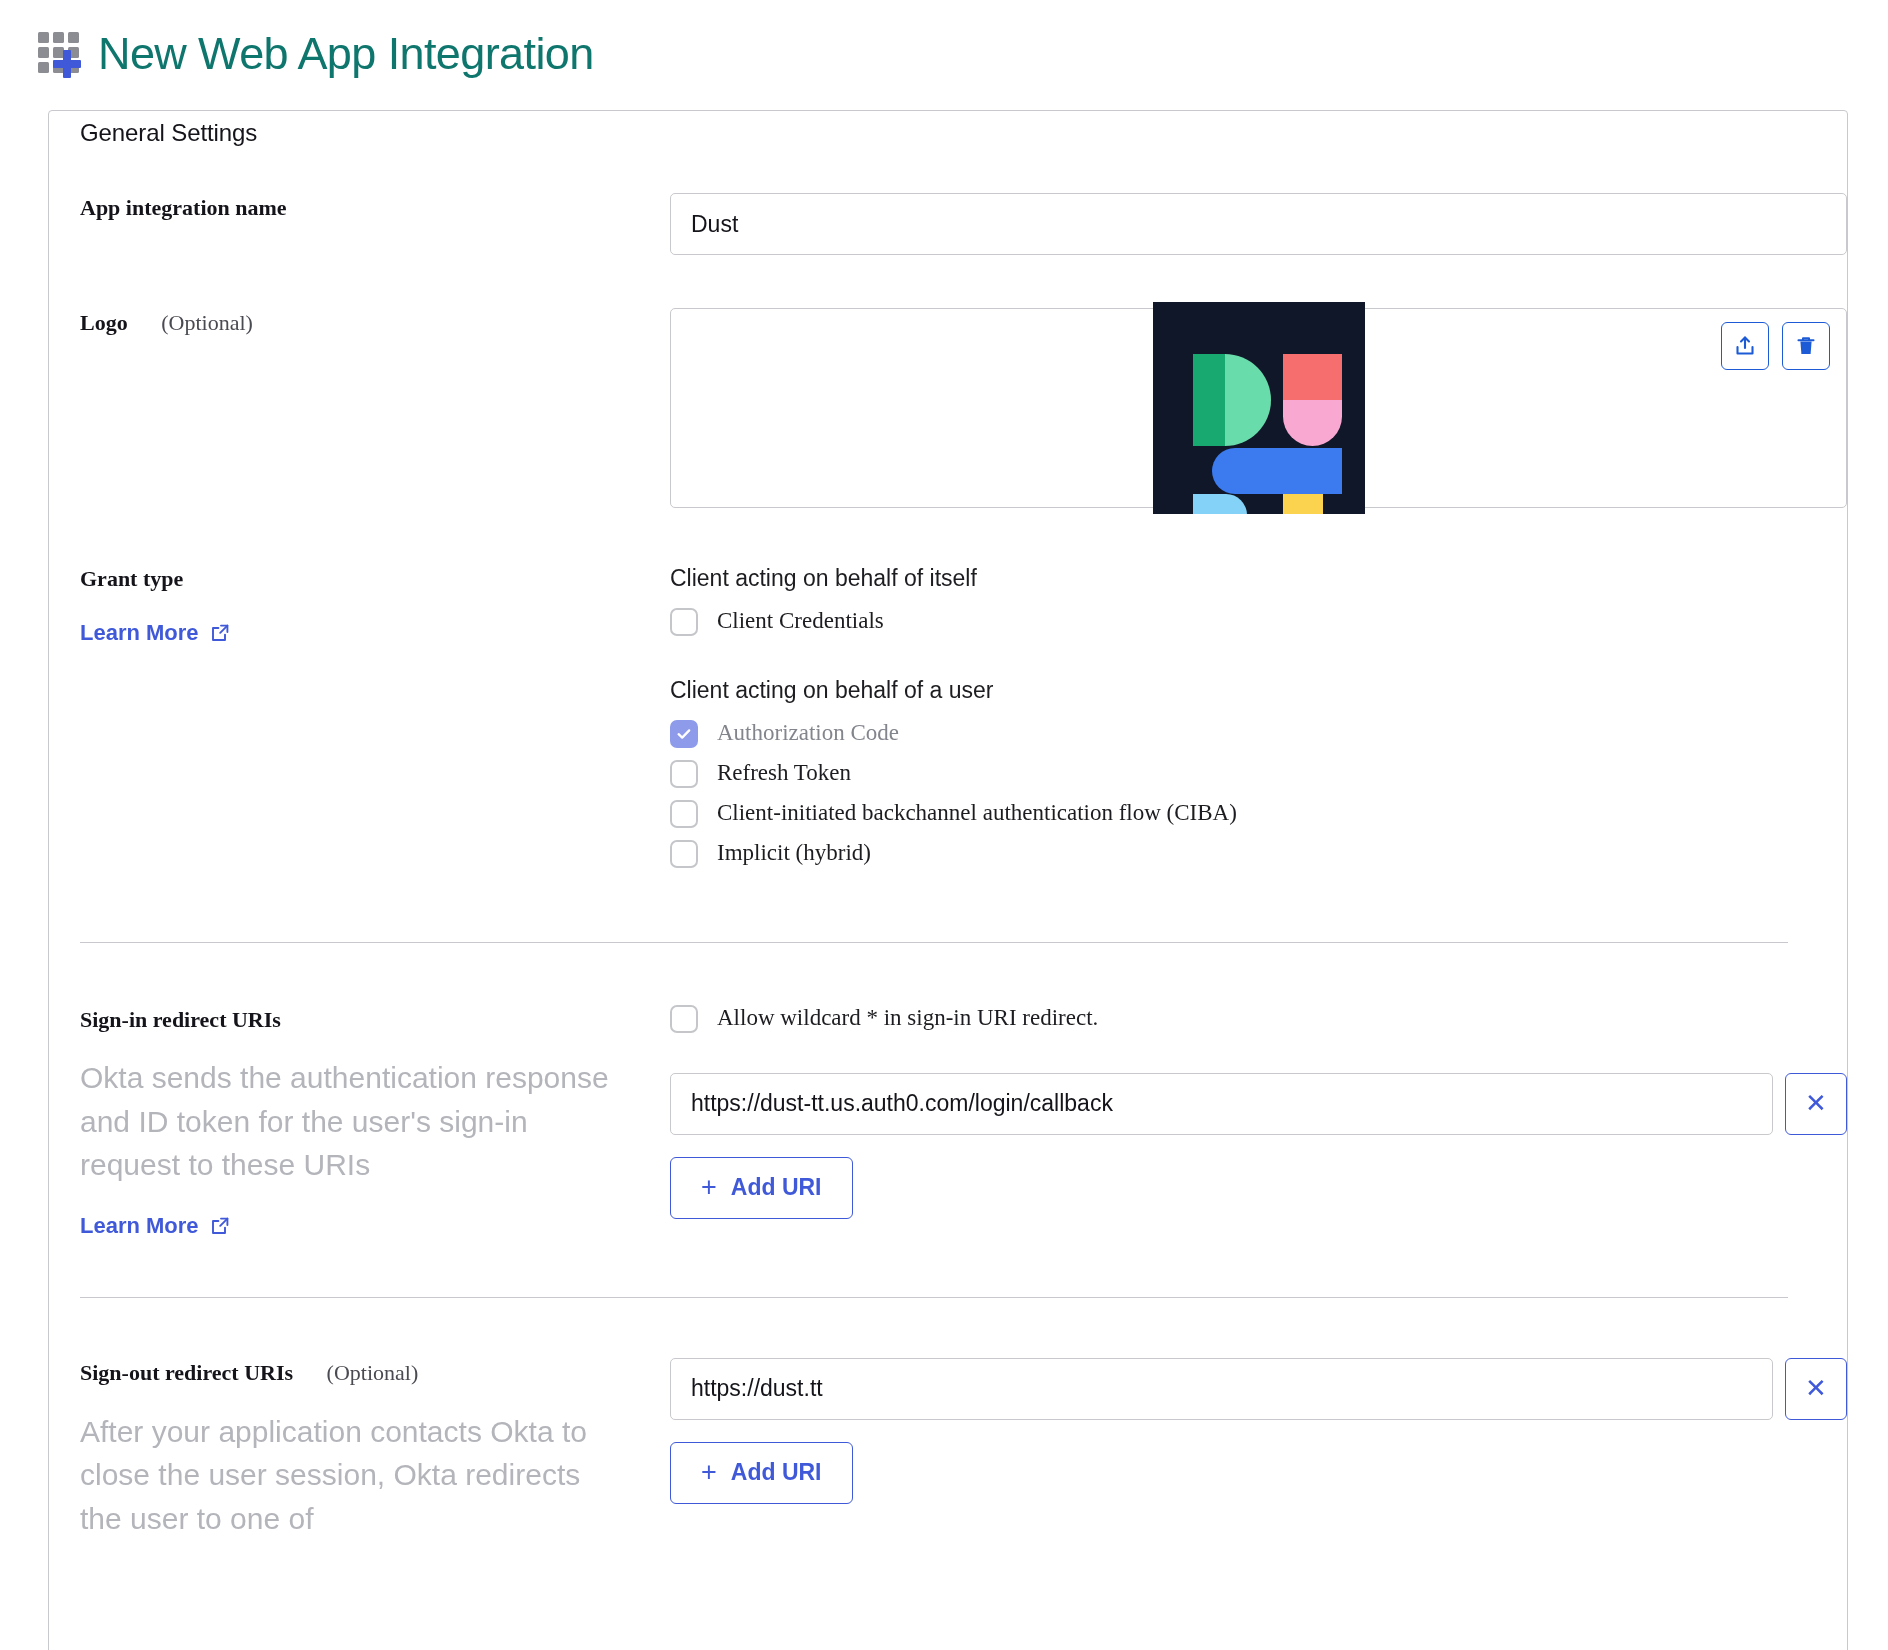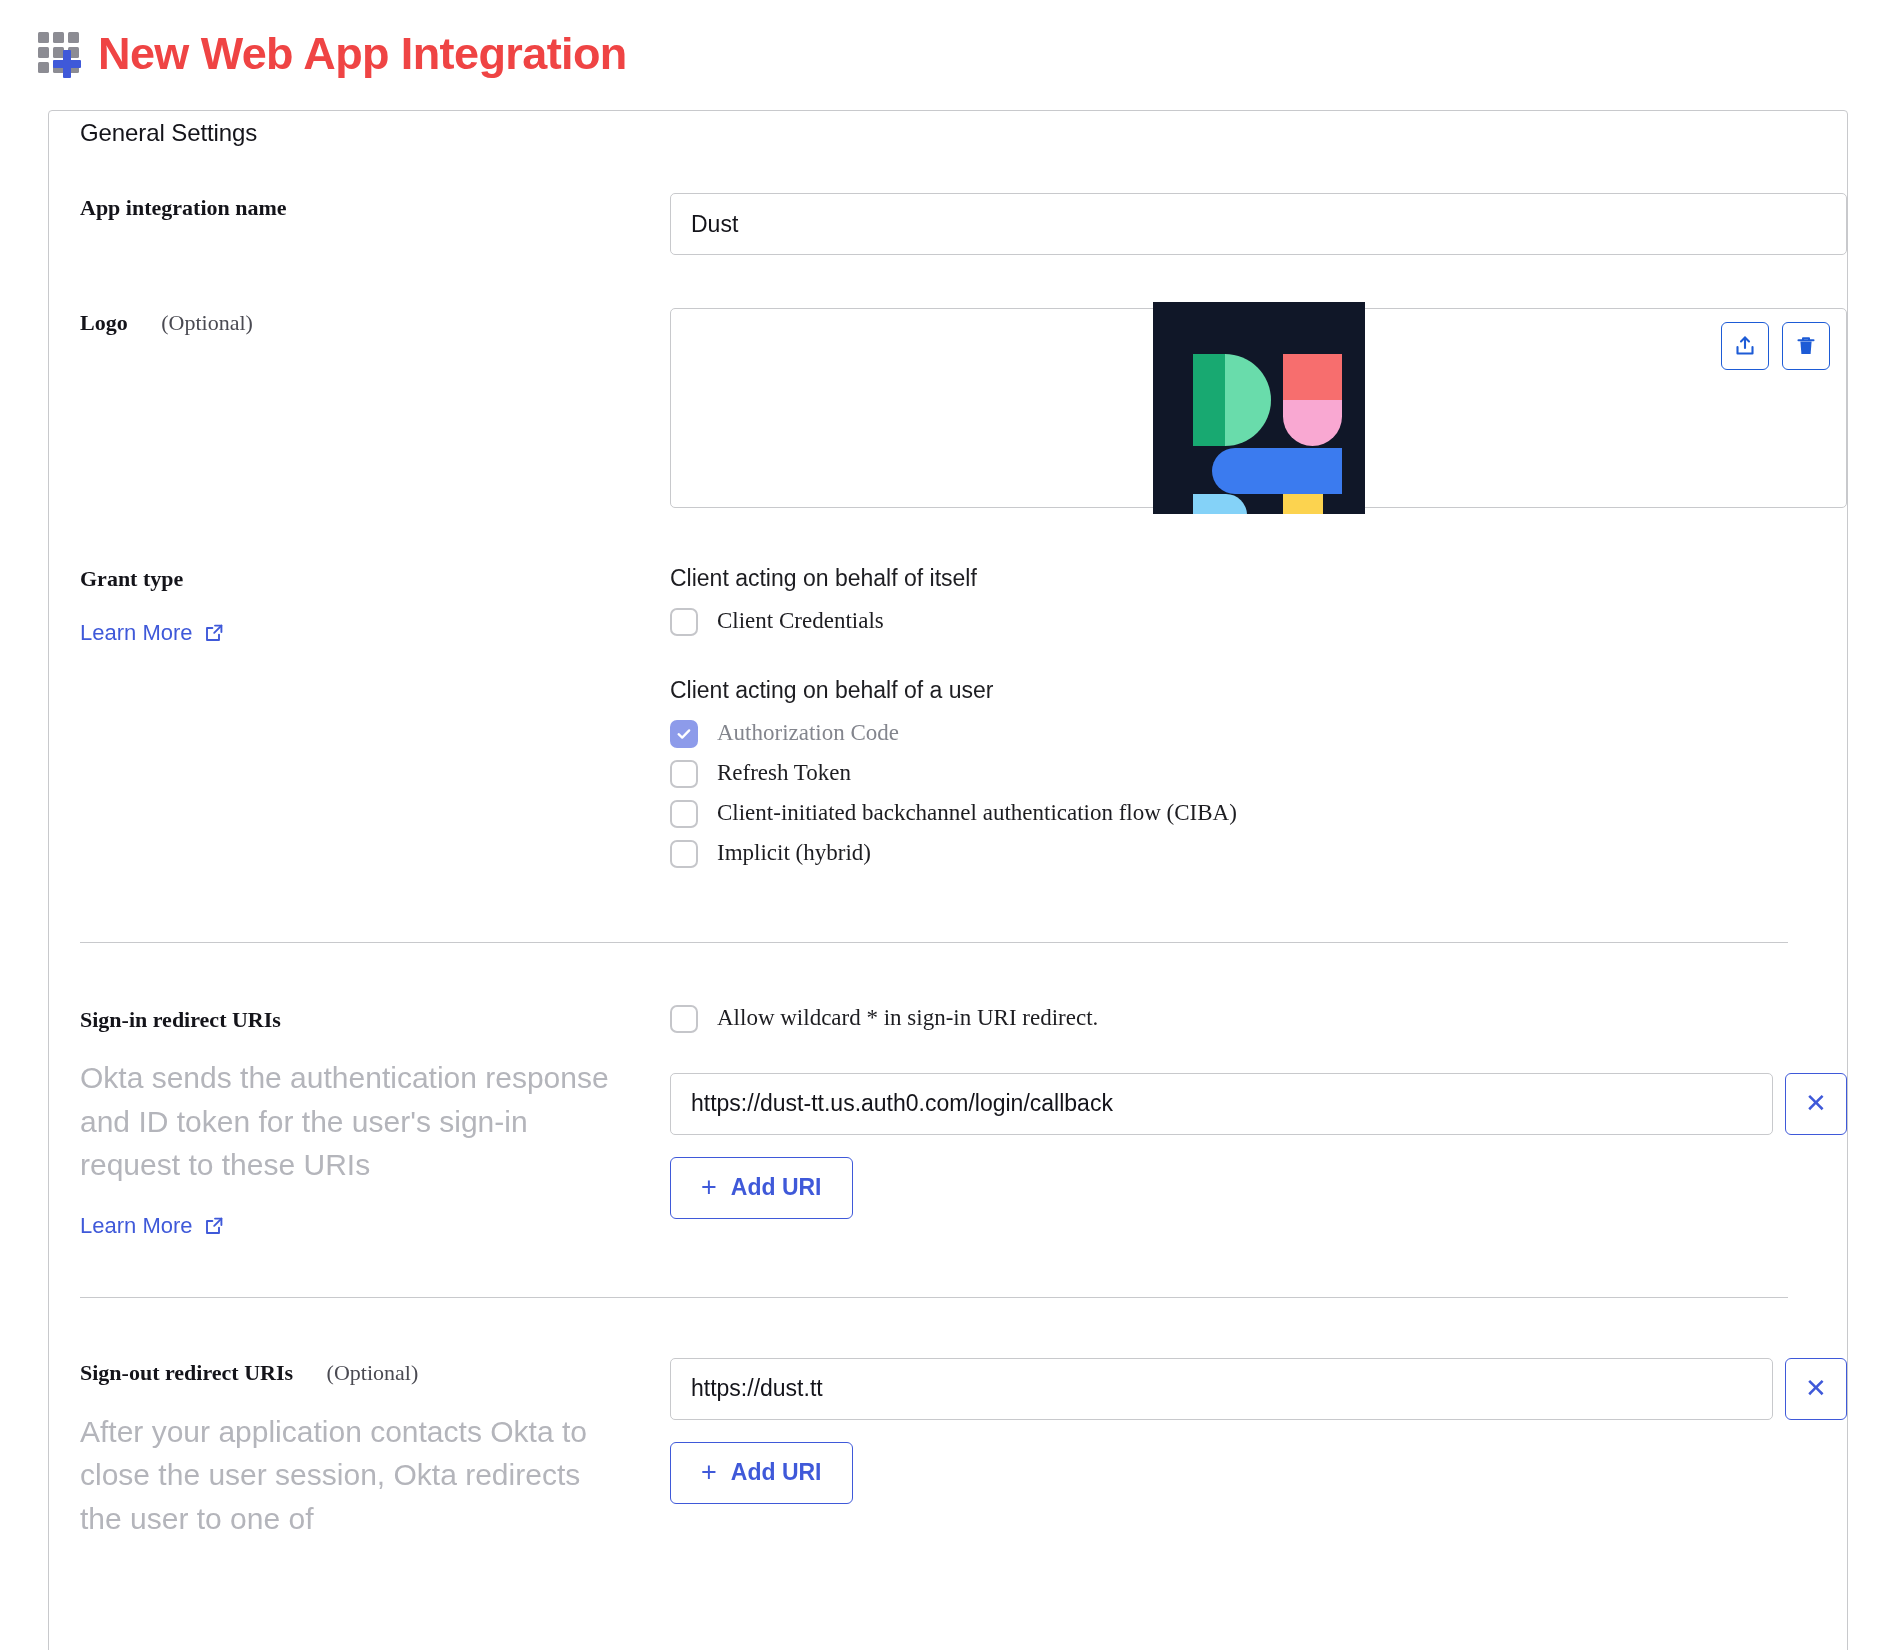--- a/index.html
+++ b/index.html
@@ -38,24 +38,24 @@
   .app-grid-icon .plus-v {
     position: absolute;
     background: #3f59d9;
     border-radius: 1px;
   }
   .app-grid-icon .plus-h { width: 28px; height: 8px; left: 19px; top: 32px; }
   .app-grid-icon .plus-v { width: 8px; height: 28px; left: 29px; top: 22px; }
 
   .page-title {
     font-size: 45px;
-    font-weight: 700;
+    font-weight: 400;
     letter-spacing: -0.6px;
     line-height: 1;
-    color: #ef4444;
+    color: #0f766e;
     white-space: nowrap;
   }
 
   
   .card {
     position: absolute;
     left: 48px;
     top: 110px;
     width: 1800px;
     height: 1560px;
@@ -103,21 +103,21 @@
     line-height: 1.45;
     margin-top: 22px;
     max-width: 545px;
   }
   .learn-more {
     display: inline-flex;
     align-items: center;
     gap: 11px;
     color: #3f59d9;
     font-size: 22px;
-    font-weight: 400;
+    font-weight: 700;
     margin-top: 26px;
     cursor: pointer;
     text-decoration: none;
   }
   .ext-icon { display: inline-block; width: 20px; height: 20px; }
 
   
   .text-input {
     width: 100%;
     height: 62px;

